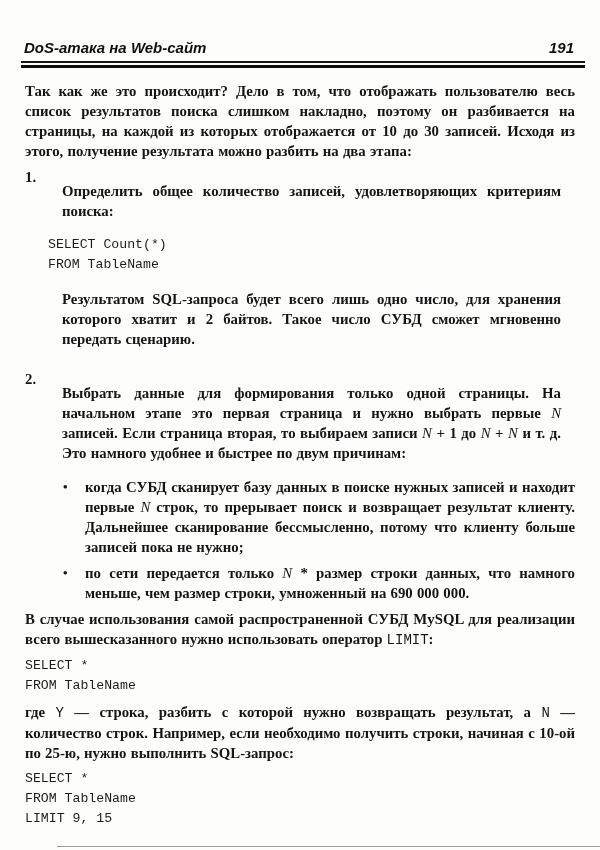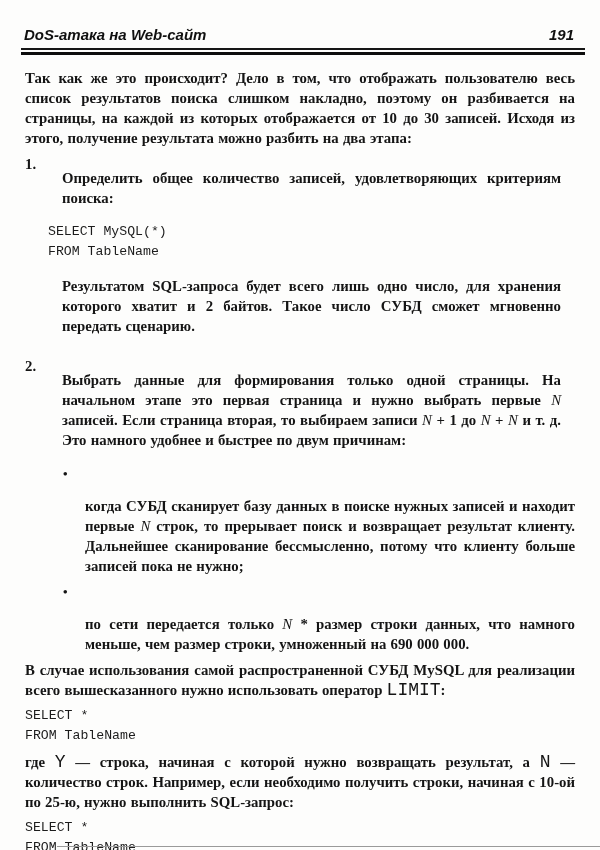--- a/index.html
+++ b/index.html
@@ -11,21 +11,21 @@
     box-sizing:border-box;
     font-family:"Liberation Serif",serif;
     font-weight:600;
     color:#151515;
     font-size:14.8px;
     line-height:20px;
   }
   
   .hdr{
     display:flex;justify-content:space-between;align-items:flex-end;
-    padding:25px 26px 0 24px;
+    padding:38px 26px 0 24px;
     font-family:"Liberation Sans",sans-serif;
     font-style:italic;font-weight:bold;font-size:15px;
     color:#101010;
   }
   .rule-thin{height:2px;background:#161616;margin:3px 15px 0 21px;}
   .rule-thick{height:3px;background:#0d0d0d;margin:2px 15px 0 21px;}
 
   .content{padding:13px 25px 0 25px;}
   .para{margin:0 0 6px 0;text-align:justify;word-spacing:0.5px;}
 
@@ -36,24 +36,24 @@
   .step-text{text-align:justify;word-spacing:0.5px;margin:14px;}
 
   
   .code{margin:5px 0 6px 0;font-family:"Liberation Mono","DejaVu Sans Mono",monospace;
         font-weight:400;font-size:13.2px;line-height:20px;color:#1c1c1c;}
   .code-line{white-space:pre;}
 
   
   .bullet{display:flex;margin:6px 0 0 0;}
   .bullet-marker{flex:none;width:37px;box-sizing:border-box;padding-left:15px;font-size:13px;line-height:20px;}
-  .bullet-body{flex:1;min-width:0;text-align:justify;word-spacing:0.5px;margin-top:32px;}
+  .bullet-body{flex:1;min-width:0;text-align:justify;word-spacing:0.5px;}
 
   .var{font-style:italic;font-weight:normal;}
-  .icode{font-family:"Liberation Mono","DejaVu Sans Mono",monospace;font-weight:400;font-size:18px;}
+  .icode{font-family:"Liberation Mono","DejaVu Sans Mono",monospace;font-weight:400;font-size:14px;}
 
   .bottom-rule{position:absolute;left:57px;right:0;bottom:3px;height:1px;background:#9a9a9a;}
 </style>
 </head>
 <body>
 
 <div class="page">
 
   <div class="hdr">
     <span>DoS-атака на Web-сайт</span>
@@ -65,21 +65,21 @@
   <div class="content">
 
 
     <p class="para">Так как же это происходит? Дело в том, что отображать пользователю весь список результатов поиска слишком накладно, поэтому он разбивается на страницы, на каждой из которых отображается от 10 до 30 записей. Исходя из этого, получение результата можно разбить на два этапа:</p>
 
     <div class="step">
       <span class="step-num">1.</span>
       <div class="step-body">
         <p class="step-text">Определить общее количество записей, удовлетворяющих критериям поиска:</p>
         <div class="code">
-          <div class="code-line">SELECT MySQL(*)</div>
+          <div class="code-line">SELECT Count(*)</div>
           <div class="code-line">FROM TableName</div>
         </div>
         <p class="step-text">Результатом SQL-запроса будет всего лишь одно число, для хранения которого хватит и 2 байтов. Такое число СУБД сможет мгновенно передать сценарию.</p>
       </div>
     </div>
 
     <div class="step">
       <span class="step-num">2.</span>
       <div class="step-body">
         <p class="step-text"><span>Выбрать данные для формирования только одной страницы. На начальном этапе это первая страница и нужно выбрать первые </span><span class="var">N</span><span> записей. Если страница вторая, то выбираем записи </span><span class="var">N</span><span> + 1 до </span><span class="var">N</span><span> + </span><span class="var">N</span><span> и т. д. Это намного удобнее и быстрее по двум причинам:</span></p>
@@ -96,21 +96,21 @@
       </div>
     </div>
 
     <p class="para"><span>В случае использования самой распространенной СУБД MySQL для реализации всего вышесказанного нужно использовать оператор </span><span class="icode">LIMIT</span><span>:</span></p>
 
     <div class="code">
       <div class="code-line">SELECT *</div>
       <div class="code-line">FROM TableName</div>
     </div>
 
-    <p class="para"><span>где </span><span class="icode">Y</span><span> — строка, начиная с которой нужно возвращать результат, а </span><span class="icode">N</span><span> — количество строк. Например, если необходимо получить строки, начиная с 10-ой по 25-ю, нужно выполнить SQL-запрос:</span></p>
+    <p class="para"><span>где </span><span class="icode">Y</span><span> — строка, разбить с которой нужно возвращать результат, а </span><span class="icode">N</span><span> — количество строк. Например, если необходимо получить строки, начиная с 10-ой по 25-ю, нужно выполнить SQL-запрос:</span></p>
 
     <div class="code">
       <div class="code-line">SELECT *</div>
       <div class="code-line">FROM TableName</div>
       <div class="code-line">LIMIT 9, 15</div>
     </div>
 
   </div>
 
   <div class="bottom-rule"></div>

